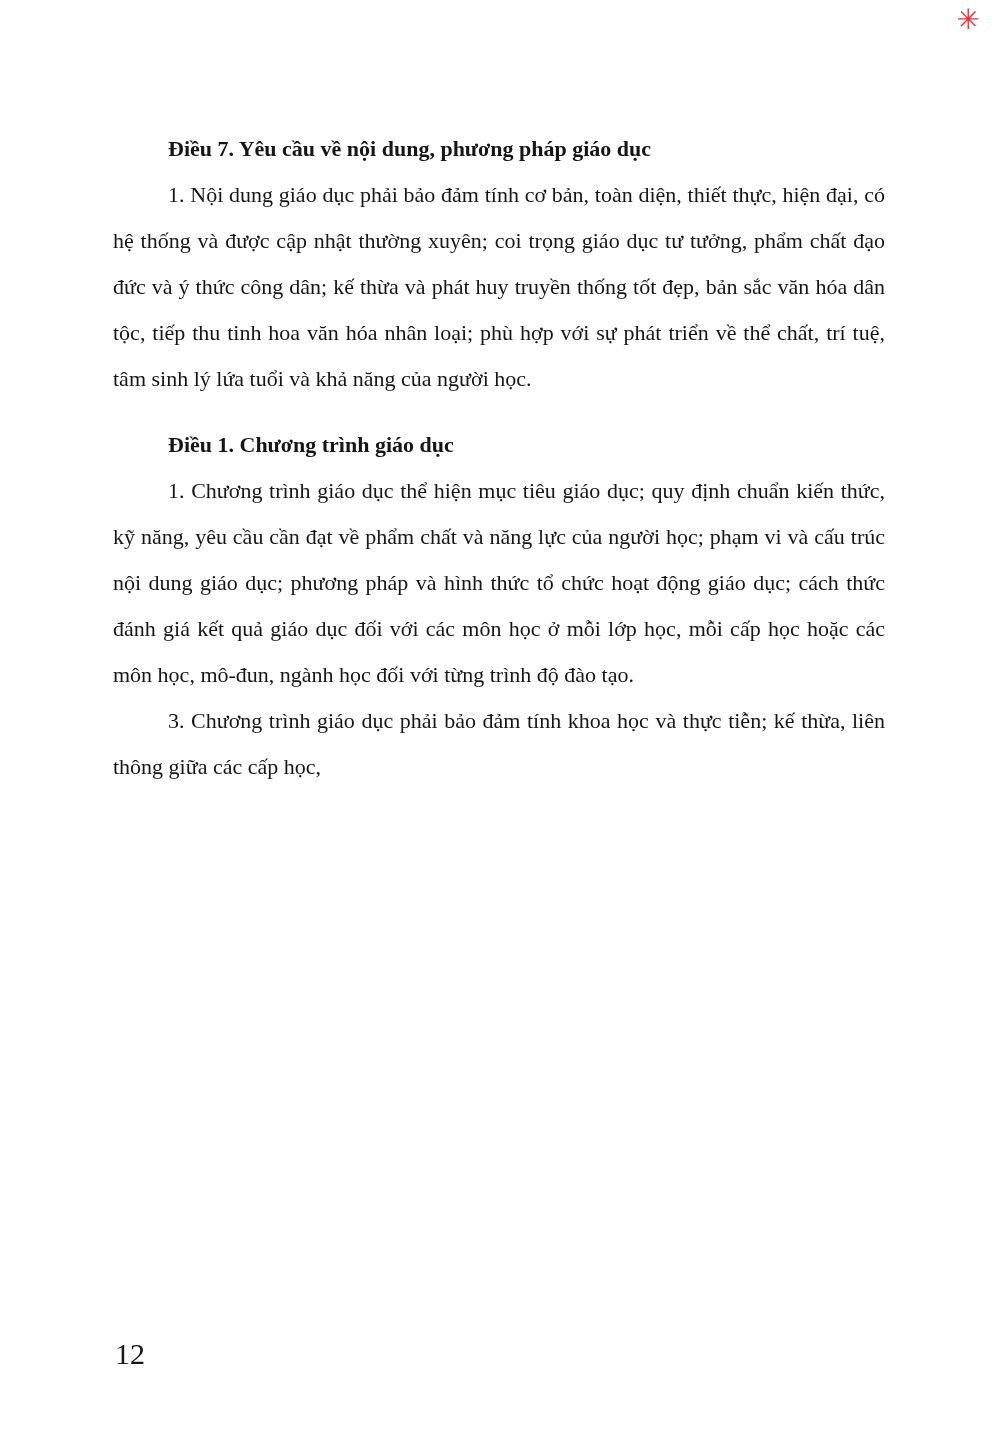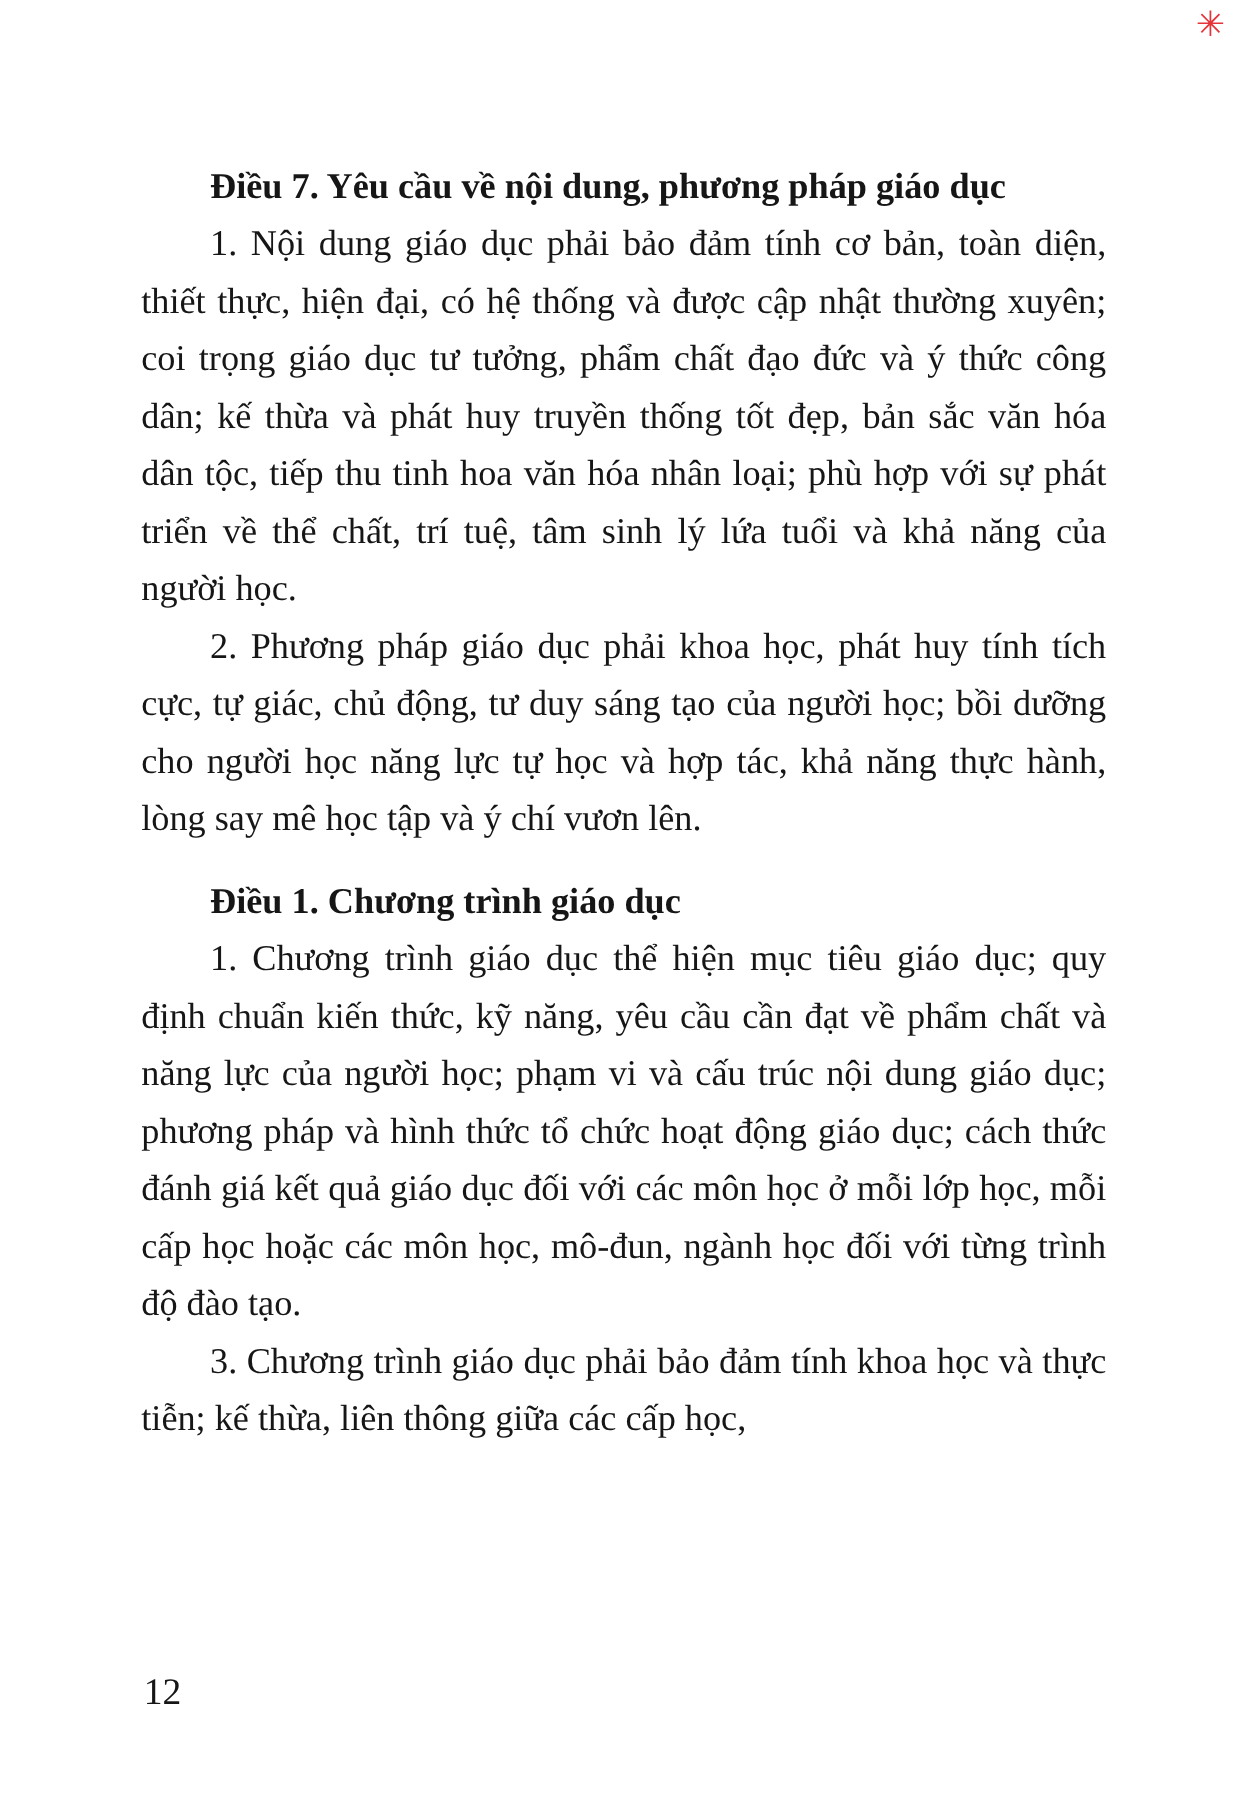--- a/index.html
+++ b/index.html
@@ -33,21 +33,21 @@
     width: 772px;
     font-size: 29px;
     line-height: 46px;
     text-align: justify;
   }
   .text-block p,
   .text-block h2 {
     margin: 0;
     padding: 0;
     text-indent: 55px;
-    font-size: 29px;
+    font-size: 22px;
     line-height: 46px;
     font-weight: normal;
   }
   .text-block h2 {
     font-weight: bold;
   }
   .section-heading-2 {
     margin-top: 20px !important;
   }
   .page-number {
@@ -65,21 +65,20 @@
 <div class="page">
 
   <div class="corner-decoration">✳</div>
 
   <div class="text-block">
 
     <h2 class="section-heading">Điều 7. Yêu cầu về nội dung, phương pháp giáo dục</h2>
 
     <p>1. Nội dung giáo dục phải bảo đảm tính cơ bản, toàn diện, thiết thực, hiện đại, có hệ thống và được cập nhật thường xuyên; coi trọng giáo dục tư tưởng, phẩm chất đạo đức và ý thức công dân; kế thừa và phát huy truyền thống tốt đẹp, bản sắc văn hóa dân tộc, tiếp thu tinh hoa văn hóa nhân loại; phù hợp với sự phát triển về thể chất, trí tuệ, tâm sinh lý lứa tuổi và khả năng của người học.</p>
 
-    <p>2. Phương pháp giáo dục phải khoa học, phát huy tính tích cực, tự giác, chủ động, tư duy sáng tạo của người học; bồi dưỡng cho người học năng lực tự học và hợp tác, khả năng thực hành, lòng say mê học tập và ý chí vươn lên.</p>
 
     <h2 class="section-heading-2">Điều 1. Chương trình giáo dục</h2>
 
     <p>1. Chương trình giáo dục thể hiện mục tiêu giáo dục; quy định chuẩn kiến thức, kỹ năng, yêu cầu cần đạt về phẩm chất và năng lực của người học; phạm vi và cấu trúc nội dung giáo dục; phương pháp và hình thức tổ chức hoạt động giáo dục; cách thức đánh giá kết quả giáo dục đối với các môn học ở mỗi lớp học, mỗi cấp học hoặc các môn học, mô-đun, ngành học đối với từng trình độ đào tạo.</p>
 
     <p>3. Chương trình giáo dục phải bảo đảm tính khoa học và thực tiễn; kế thừa, liên thông giữa các cấp học,</p>
 
   </div>
 
   <div class="page-number">12</div>

